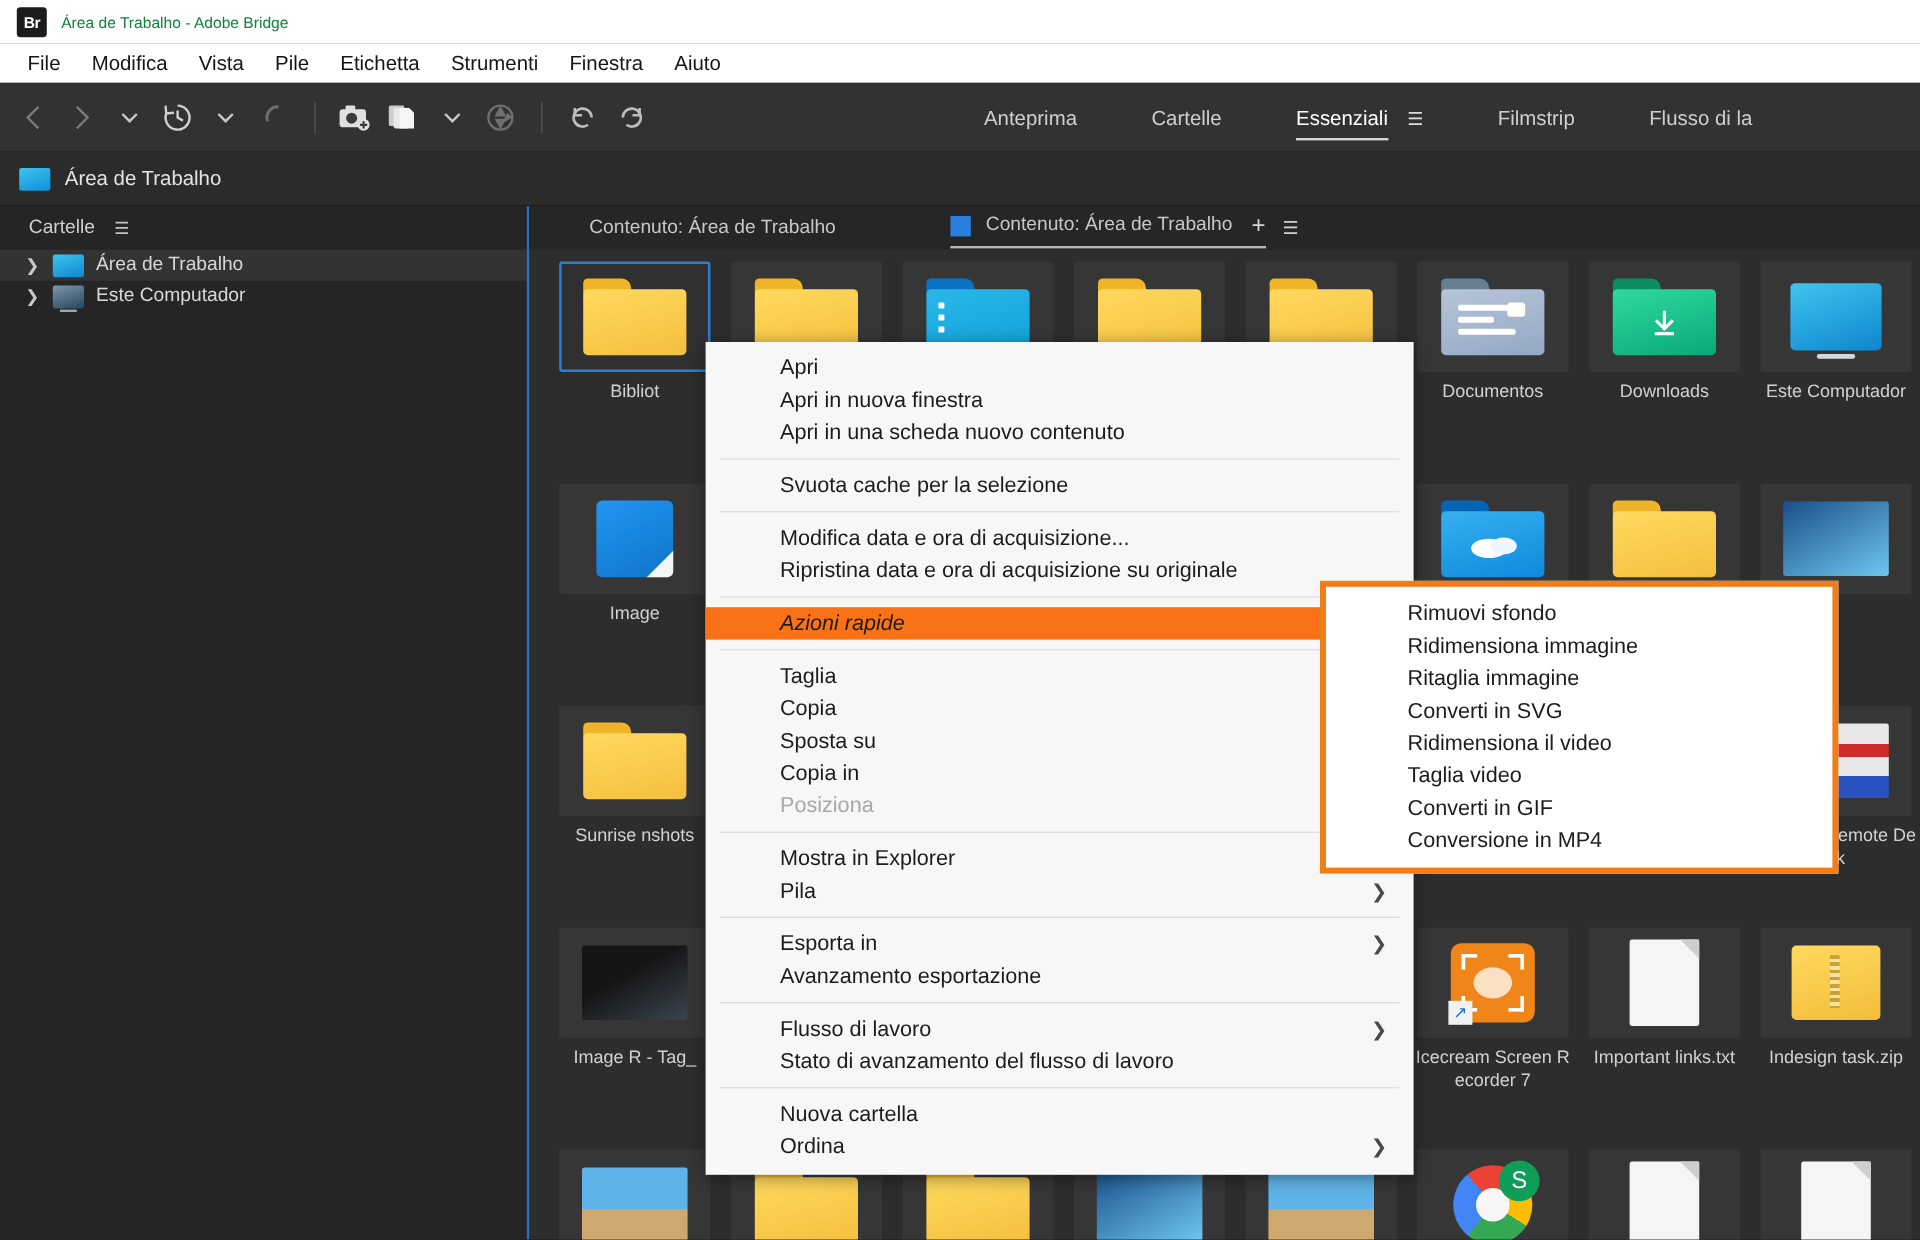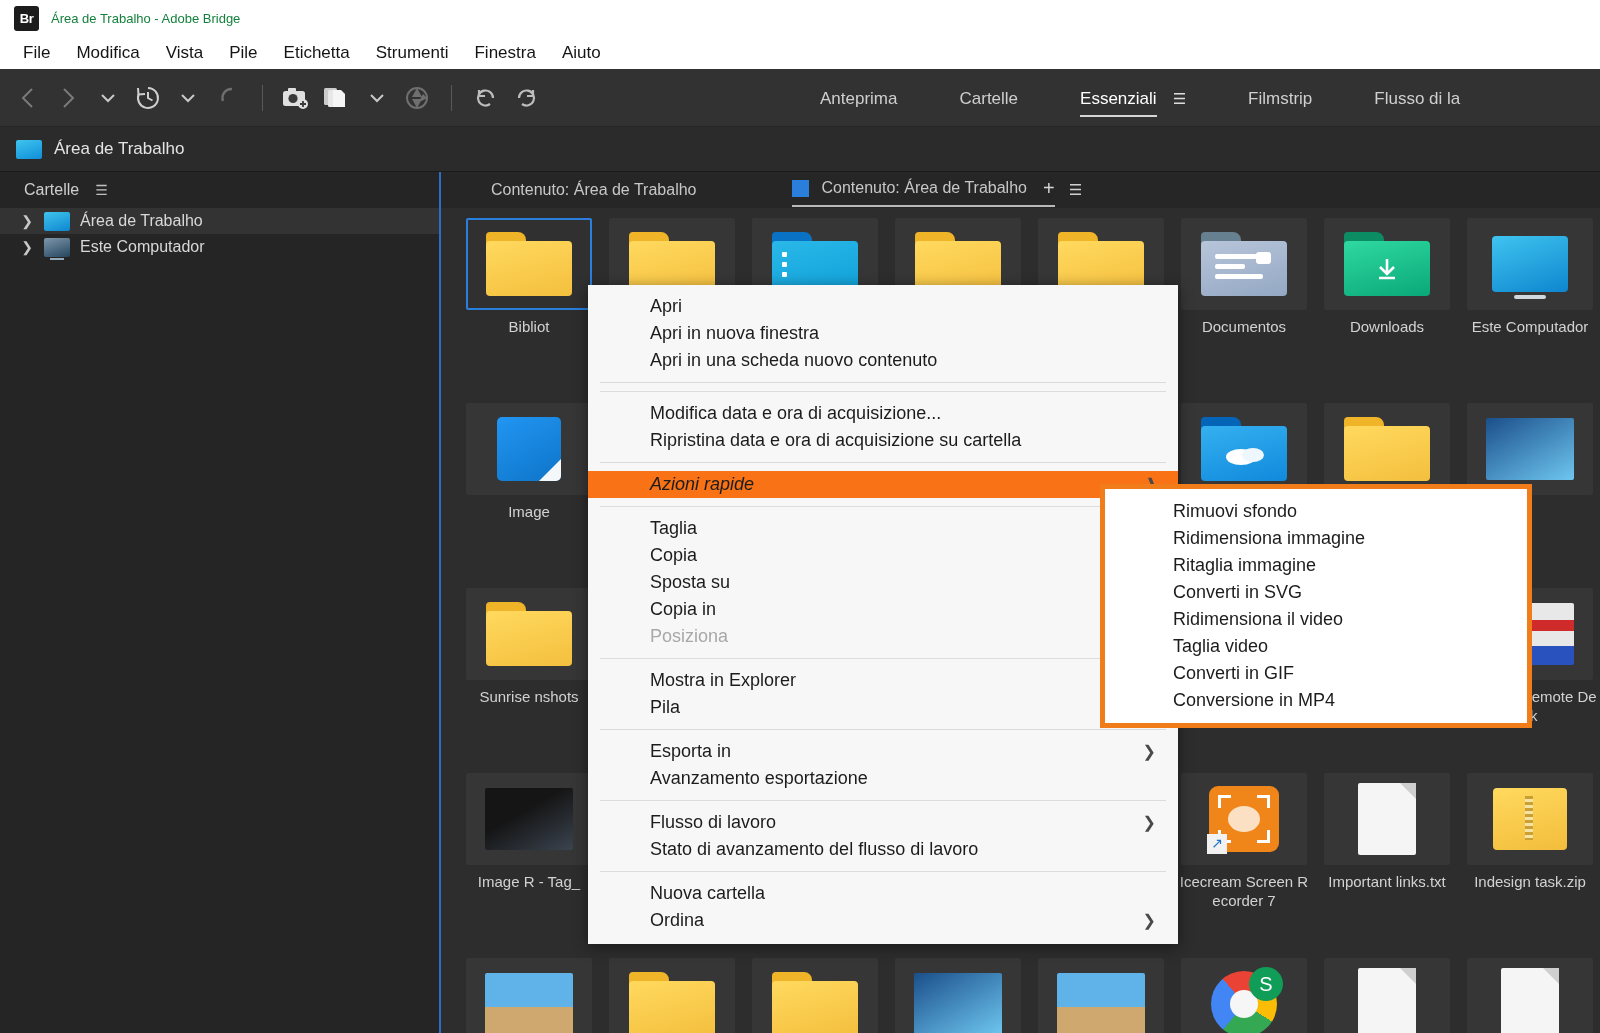--- a/index.html
+++ b/index.html
@@ -777,26 +777,29 @@
     <div class="ctxitem">
       <span>Apri</span>
     </div>
     <div class="ctxitem">
       <span>Apri in nuova finestra</span>
     </div>
     <div class="ctxitem">
       <span>Apri in una scheda nuovo contenuto</span>
     </div>
     <div class="ctxsep"></div>
+    <div class="ctxitem">
+      <span>Svuota cache per la selezione</span>
+    </div>
     <div class="ctxsep"></div>
     <div class="ctxitem">
       <span>Modifica data e ora di acquisizione...</span>
     </div>
     <div class="ctxitem">
-      <span>Ripristina data e ora di acquisizione su cartella</span>
+      <span>Ripristina data e ora di acquisizione su originale</span>
     </div>
     <div class="ctxsep"></div>
     <div class="ctxitem hl">
       <span>Azioni rapide</span>
       <span class="arrow">❯</span>
     </div>
     <div class="ctxsep"></div>
     <div class="ctxitem">
       <span>Taglia</span>
     </div>

